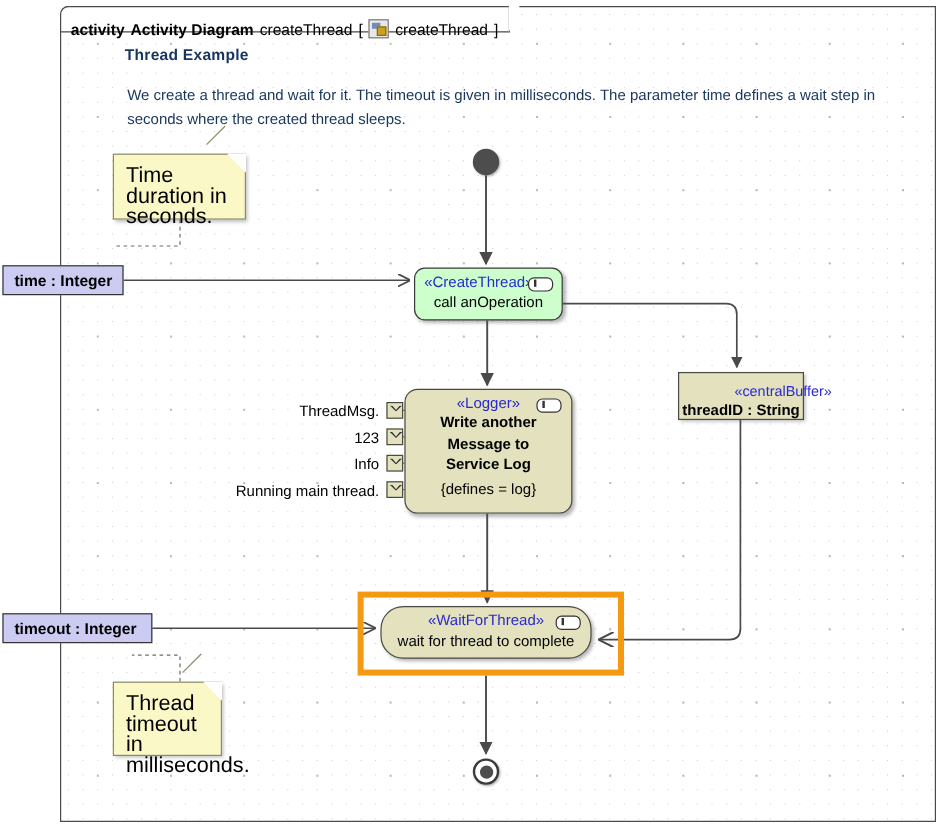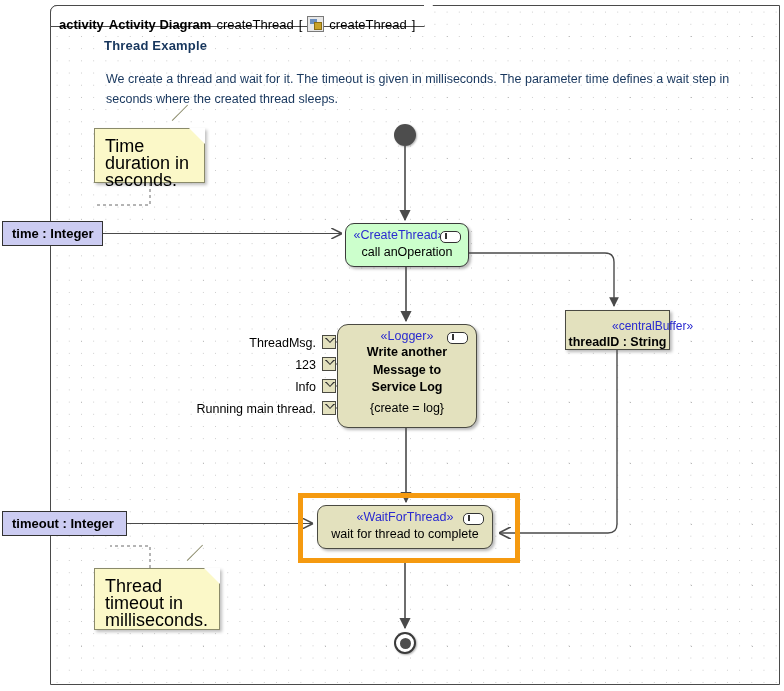--- a/index.html
+++ b/index.html
@@ -192,21 +192,21 @@
   #node-centralbuffer .body { margin-top: 2px; font-weight: bold; font-size: 12.5px; }
 
   
   #node-waitforthread {
     left: 317px;
     top: 505px;
     width: 176px;
     height: 44px;
     background: #e3e1be;
     border: 1px solid #4a4a42;
-    border-radius: 9px;
+    border-radius: 19px;
   }
   #node-waitforthread .stereo { margin-top: 4px; }
   #node-waitforthread .body { margin-top: 3px; }
   #node-waitforthread .pin-icon { right: 8px; top: 7px; }
 
   #selection-frame {
     position: absolute;
     left: 298px;
     top: 493px;
     width: 222px;
@@ -259,21 +259,21 @@
     content: "";
     position: absolute;
     right: -1px;
     top: -1px;
     width: 22px; height: 22px;
     border-left: 1px solid #8a8a6a;
     transform: rotate(45deg) translate(-6px, -4px);
     transform-origin: top right;
   }
   #note-time { left: 94px; top: 128px; width: 111px; height: 55px; }
-  #note-timeout { left: 94px; top: 568px; width: 126px; height: 62px; }
+  #note-timeout { left: 94px; top: 568px; width: 91px; height: 62px; }
 
   
   .value-pin {
     position: absolute;
     width: 14px;
     height: 14px;
     background: #e3e1be;
     border: 1px solid #4a4a42;
     box-sizing: border-box;
     z-index: 3;
@@ -420,21 +420,21 @@
     <div class="stereo">«CreateThread»</div>
     <div class="body">call anOperation</div>
     <span class="pin-icon"></span>
   </div>
 
   <div class="node" id="node-logger">
     <div class="stereo">«Logger»</div>
     <div class="body b1">Write another</div>
     <div class="body b1">Message to</div>
     <div class="body b1">Service Log</div>
-    <div class="body b2">{create = log}</div>
+    <div class="body b2">{defines = log}</div>
     <span class="pin-icon"></span>
   </div>
 
   <div class="value-pin" style="left:322px; top:335px;"></div>
   <div class="value-pin" style="left:322px; top:357px;"></div>
   <div class="value-pin" style="left:322px; top:379px;"></div>
   <div class="value-pin" style="left:322px; top:401px;"></div>
 
   <div class="pin-label" style="left:150px; top:336px; width:166px;">ThreadMsg.</div>
   <div class="pin-label" style="left:150px; top:358px; width:166px;">123</div>

